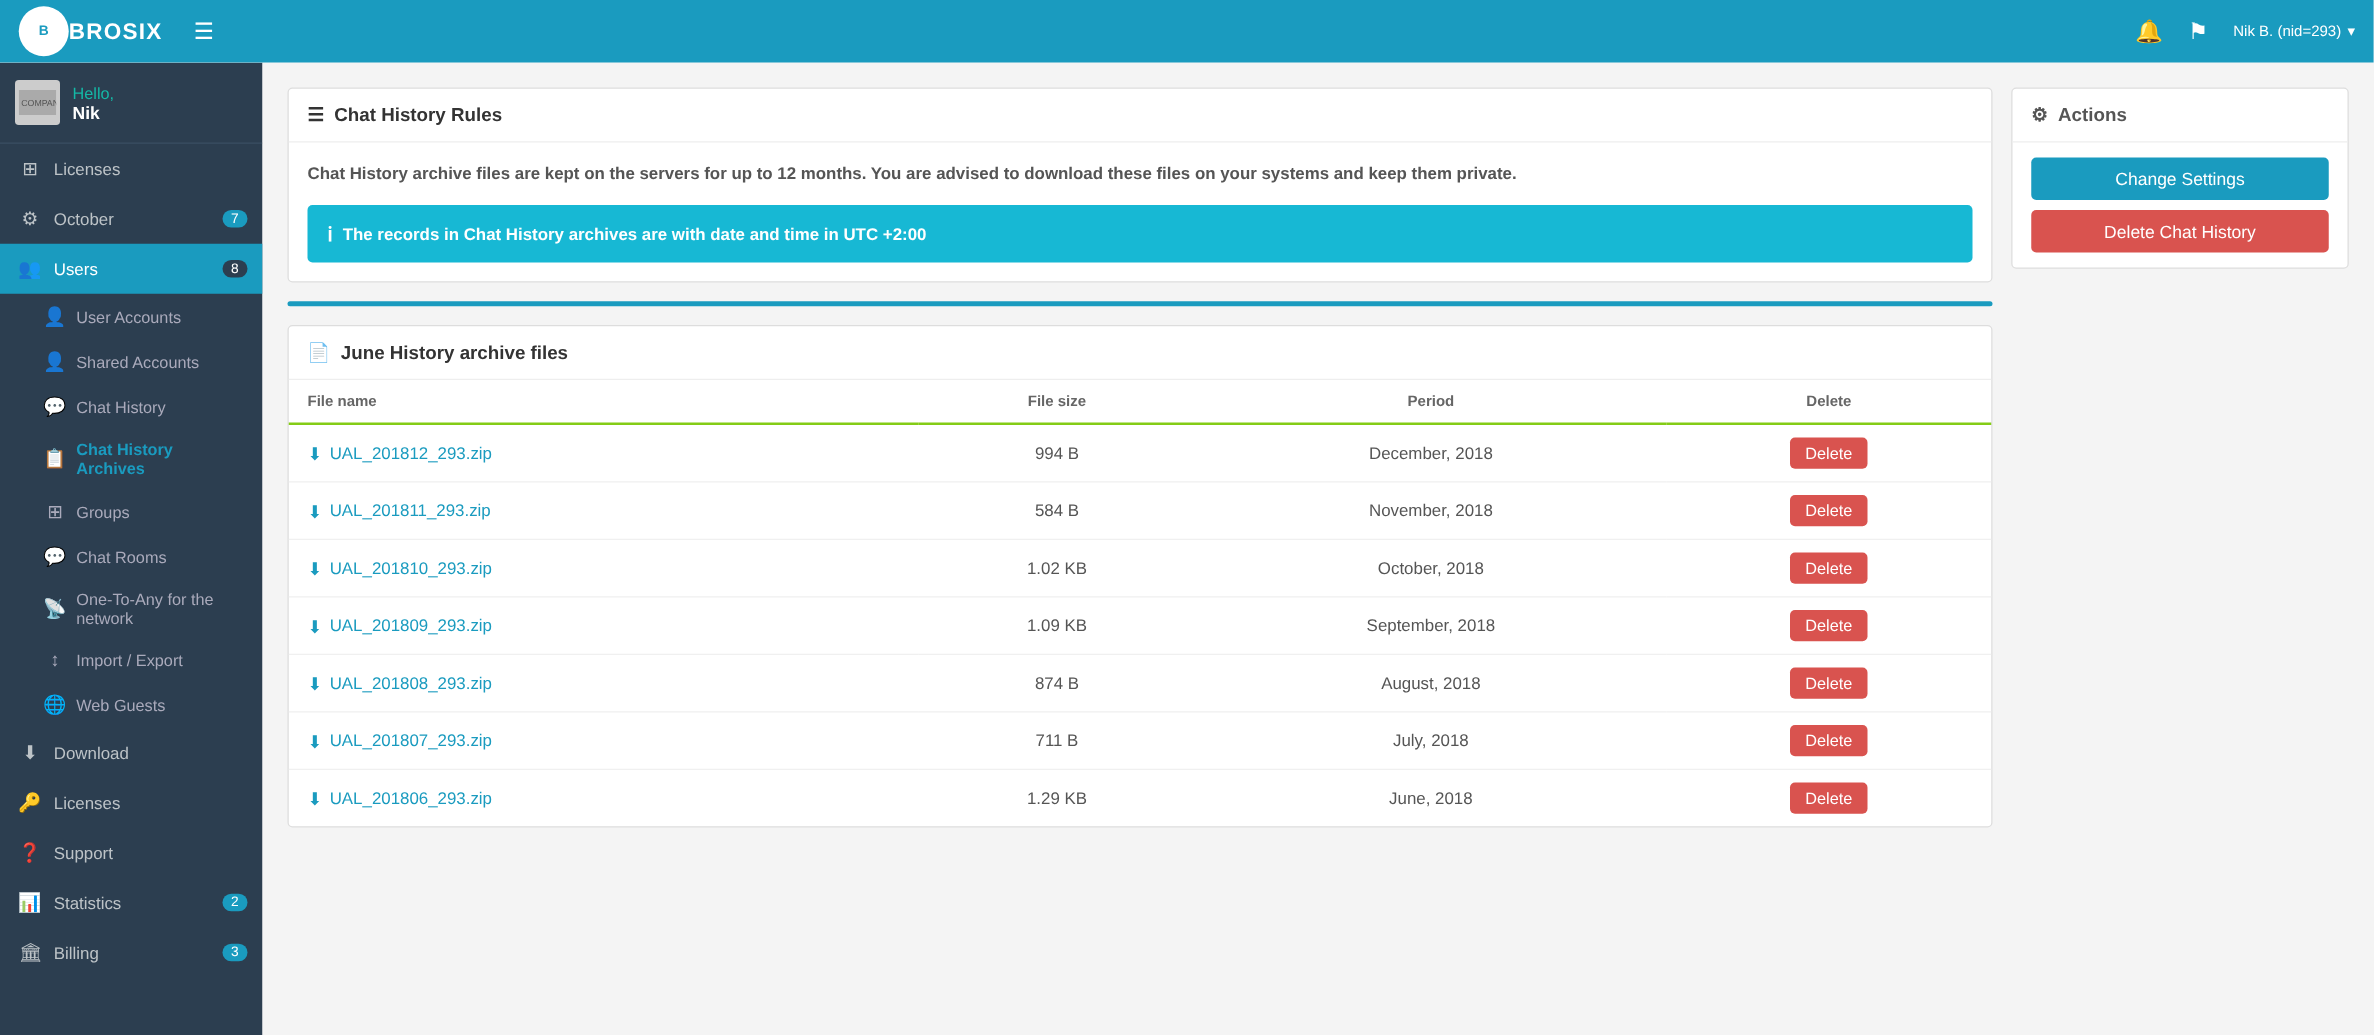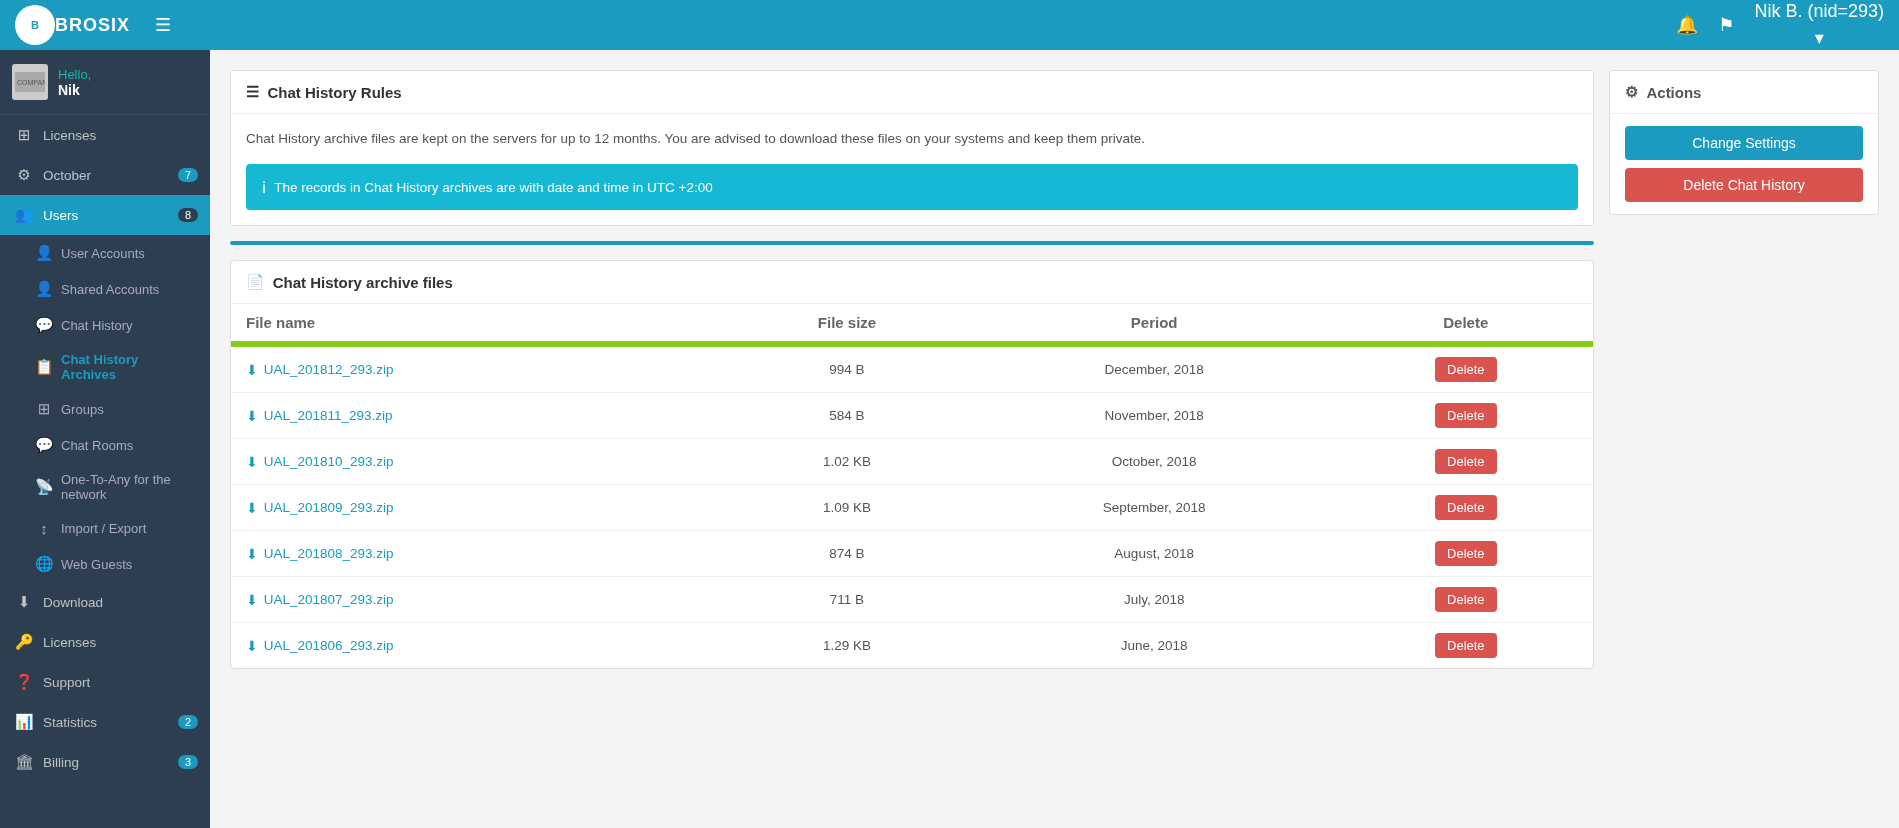--- a/index.html
+++ b/index.html
@@ -53,22 +53,21 @@
       color: white;
       font-size: 18px;
       cursor: pointer;
     }
     .navbar-user {
       display: flex;
       align-items: center;
       gap: 5px;
       color: white;
       cursor: pointer;
-      font-size: 18px;
-      flex-direction: column;
+      font-size: 12px;
     }
 
     
     .app-body {
       display: flex;
       flex: 1;
       overflow: hidden;
     }
 
     
@@ -163,21 +162,21 @@
     .card-header {
       padding: 12px 15px;
       border-bottom: 1px solid #eee;
       display: flex;
       align-items: center;
       gap: 8px;
       font-size: 15px;
       font-weight: 600;
       color: #333;
     }
-    .card-body { padding: 15px; }
+    .card-body { padding: 15px; font-weight: bold; }
     .side-card { width: 270px; flex-shrink: 0; }
 
     
     .info-text {
       color: #555;
       font-size: 13.5px;
       line-height: 1.5;
       margin-bottom: 15px;
     }
     .info-banner {
@@ -222,22 +221,22 @@
     .archive-card { margin-top: 0; }
     .archive-card .card-header { gap: 8px; }
 
     
     .archive-table { width: 100%; border-collapse: collapse; }
     .archive-table th {
       padding: 10px 15px;
       text-align: center;
       color: #666;
       font-weight: 600;
-      font-size: 15px;
-      border-bottom: 6px solid #84cc16;
+      font-size: 12px;
+      border-bottom: 2px solid #84cc16;
     }
     .archive-table th:first-child { text-align: left; }
     .archive-table td {
       padding: 10px 15px;
       text-align: center;
       border-bottom: 1px solid #f0f0f0;
       font-size: 13.5px;
       color: #555;
     }
     .archive-table td:first-child { text-align: left; }
@@ -406,21 +405,21 @@
               <span>The records in Chat History archives are with date and time in UTC +2:00</span>
             </div>
           </div>
         </div>
 
         <div class="section-divider"></div>
 
         <div class="card archive-card">
           <div class="card-header">
             <span>📄</span>
-            <span>Chat History archive files</span>
+            <span>June History archive files</span>
           </div>
           <div>
             <table class="archive-table">
               <thead>
                 <tr>
                   <th>File name</th>
                   <th>File size</th>
                   <th>Period</th>
                   <th>Delete</th>
                 </tr>

